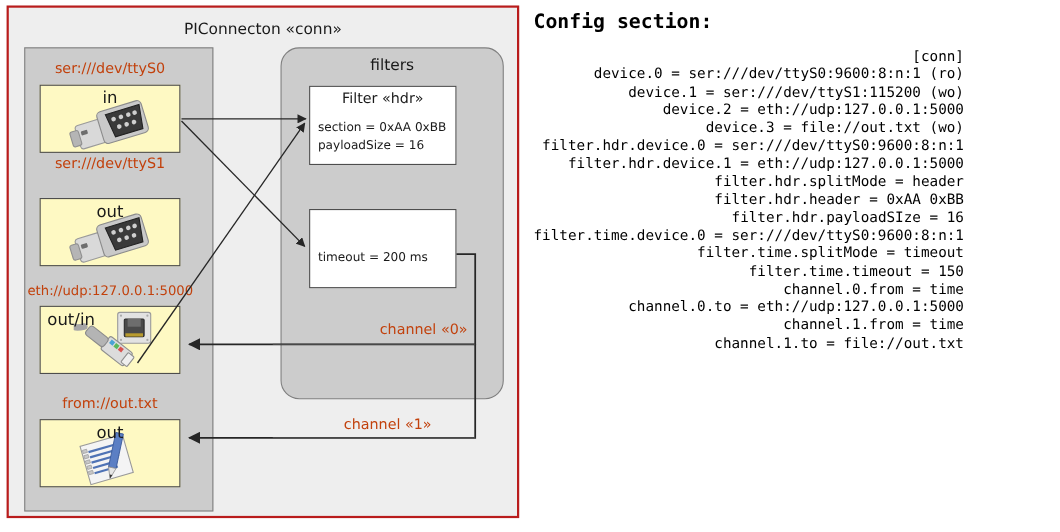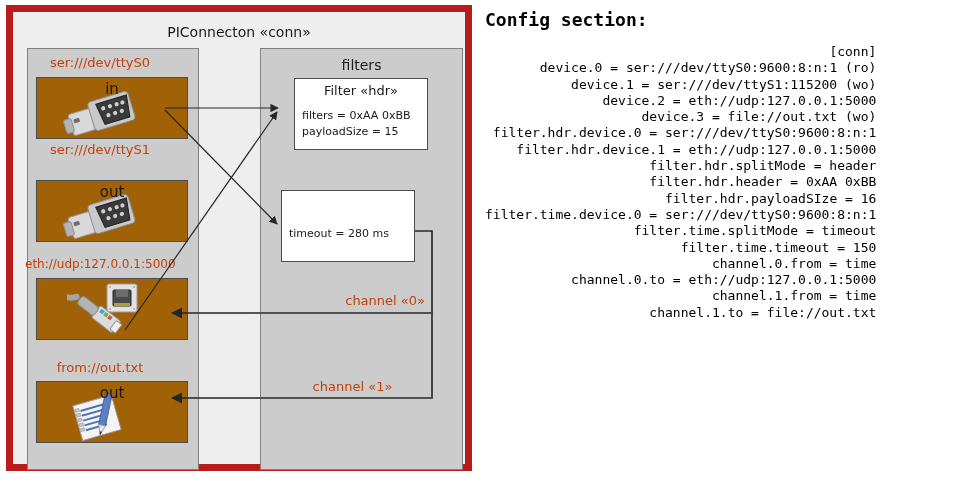--- a/index.html
+++ b/index.html
@@ -7,51 +7,51 @@
     width:964px;height:484px;
     background:#ffffff;
     font-family:"DejaVu Sans","Liberation Sans",sans-serif;
     overflow:hidden;
     position:relative;
   }
 
   
   #diagram-frame{
     position:absolute; left:6px; top:5px; width:466px; height:466px;
-    border:7px solid #b91c1c;
+    border:2px solid #b91c1c;
     background:#eeeeee;
     box-sizing:border-box;
   }
   #diagram-title{
     position:absolute; left:0; top:12px; width:100%;
     text-align:center; font-size:14px; color:#1a1a1a;
   }
 
   
   .panel{
     position:absolute;
     background:#cccccc;
     border:1px solid #808080;
     box-sizing:border-box;
   }
   #devices-panel{ left:14px; top:36px; width:172px; height:422px; }
-  #filters-panel{ left:247px; top:36px; width:203px; height:422px; }
+  #filters-panel{ left:247px; top:36px; width:203px; height:320px;border-radius:17px; }
   .panel-title{
     position:absolute; left:0; top:8px; width:100%;
     text-align:center; font-size:14px; color:#1a1a1a;
   }
 
   
   .device-label{
     position:absolute; width:150px; text-align:center;
     font-size:13px; color:#c2410c;
   }
   .device-box{
-    position:absolute; width:152px; height:62px;
-    background:#a16207; border:1px solid #4d4d4d;
+    position:absolute; width:128px; height:62px;
+    background:#fef9c3; border:1px solid #4d4d4d;
     box-sizing:border-box;
   }
   .device-dir{
     position:absolute; left:0; top:2px; width:100%;
     text-align:center; font-size:15px; color:#1a1a1a;
     z-index:3; pointer-events:none;
   }
   .device-dir.left{ text-align:left; padding-left:6px; }
   .dev-icon{ position:absolute; }
 
@@ -150,20 +150,21 @@
       <circle cx="56" cy="26" r="2.1" fill="#cfcfcf"></circle>
       <circle cx="63" cy="26" r="2.1" fill="#cfcfcf"></circle>
       <rect x="4" y="18" width="8" height="14" rx="2" fill="#b5b5b5" stroke="#909090" stroke-width="1"></rect>
       <rect x="14" y="20" width="6" height="4" rx="1" fill="#6e6e6e"></rect>
     </g>
   </svg>
 </div>
 
 <div class="device-label" style="left:25px; top:257px; font-size:12px;">eth://udp:127.0.0.1:5000</div>
 <div class="device-box" style="left:36px; top:278px;">
+  <div class="device-dir left">out/in</div>
   <svg class="dev-icon" style="left:30px; top:2px;" width="92" height="58" viewBox="0 0 92 58">
     <rect x="40" y="3" width="30" height="28" rx="2" fill="#e2e2e2" stroke="#9a9a9a" stroke-width="1"></rect>
     <rect x="46" y="9" width="18" height="16" rx="1" fill="#4a4a4a" stroke="#2b2b2b" stroke-width="1"></rect>
     <rect x="49" y="9" width="12" height="7" fill="#6d6d6d"></rect>
     <rect x="47" y="22" width="16" height="3" fill="#b89b2e"></rect>
     <circle cx="43" cy="6" r="1" fill="#aaa"></circle>
       <circle cx="67" cy="6" r="1" fill="#aaa"></circle>
     <circle cx="43" cy="28" r="1" fill="#aaa"></circle>
       <circle cx="67" cy="28" r="1" fill="#aaa"></circle>
     <g transform="rotate(38 38 38)">
@@ -200,28 +201,28 @@
       </g>
       <g transform="rotate(28 42 24)">
         <rect x="38" y="2" width="7" height="32" fill="#5b7fc4" stroke="#3d5d9b" stroke-width="0.8"></rect>
         <path d="M38 34 L45 34 L41.5 44 Z" fill="#e6e6e6" stroke="#9a9a9a" stroke-width="0.8"></path>
         <path d="M40.5 40.5 L43 40.5 L41.5 44 Z" fill="#333"></path>
       </g>
     </g>
   </svg>
 </div>
 
-<div class="filter-box" style="left:294px; top:78px;">
+<div class="filter-box" style="left:281px; top:78px;">
   <div class="filter-title">Filter «hdr»</div>
-  <div class="filter-attr" style="top:30px;">filters = 0xAA 0xBB</div>
-  <div class="filter-attr" style="top:46px;">payloadSize = 15</div>
+  <div class="filter-attr" style="top:30px;">section = 0xAA 0xBB</div>
+  <div class="filter-attr" style="top:46px;">payloadSize = 16</div>
 </div>
 
 <div class="filter-box" style="left:281px; top:190px;">
-  <div class="filter-attr" style="top:36px;">timeout = 280 ms</div>
+  <div class="filter-attr" style="top:36px;">timeout = 200 ms</div>
 </div>
 
 <div class="channel-label" style="left:280px; top:293px; width:145px;">channel «0»</div>
 <div class="channel-label" style="left:280px; top:379px; width:145px;text-align:center;">channel «1»</div>
 
 <svg id="connectors">
   <defs>
     <marker id="arrow" viewBox="0 0 10 10" refX="9" refY="5" markerWidth="7" markerHeight="7" orient="auto-start-reverse">
       <path d="M 0 0 L 10 5 L 0 10 z" fill="#262626"></path>
     </marker>

